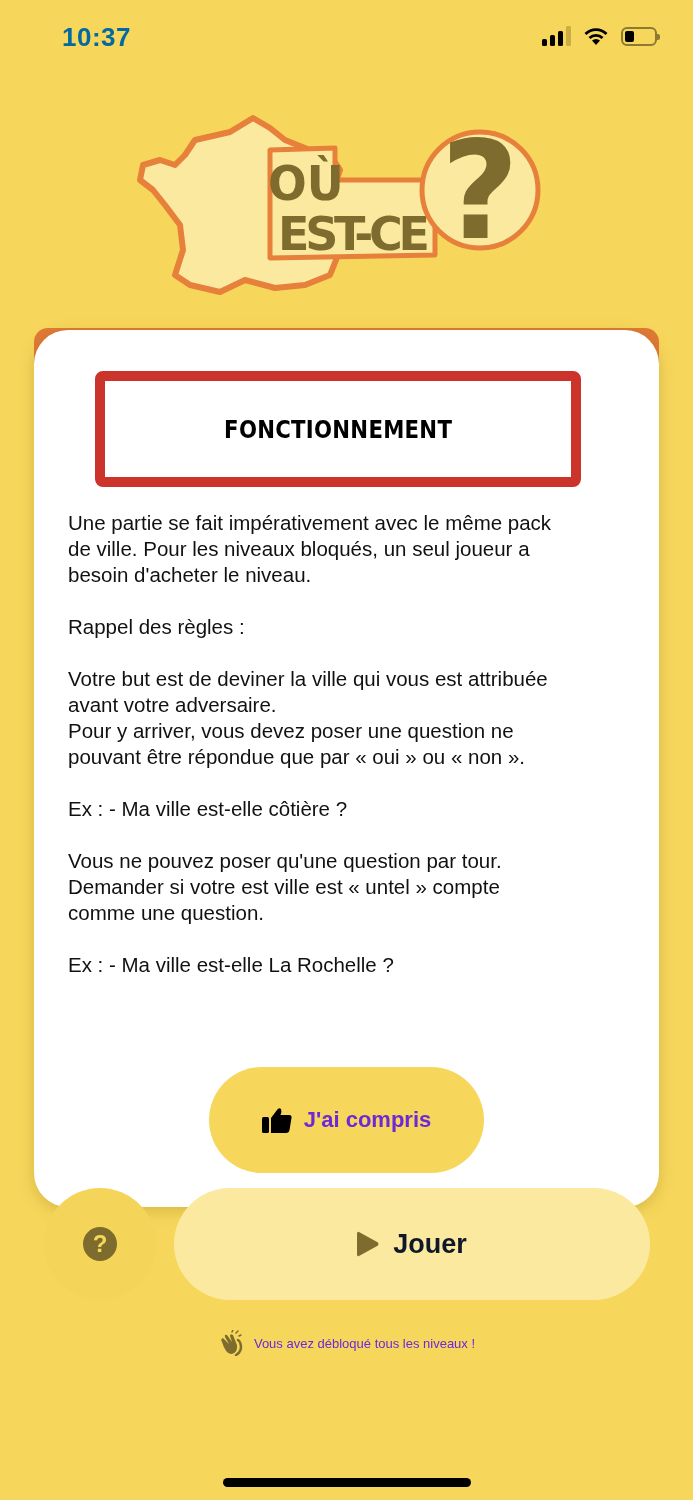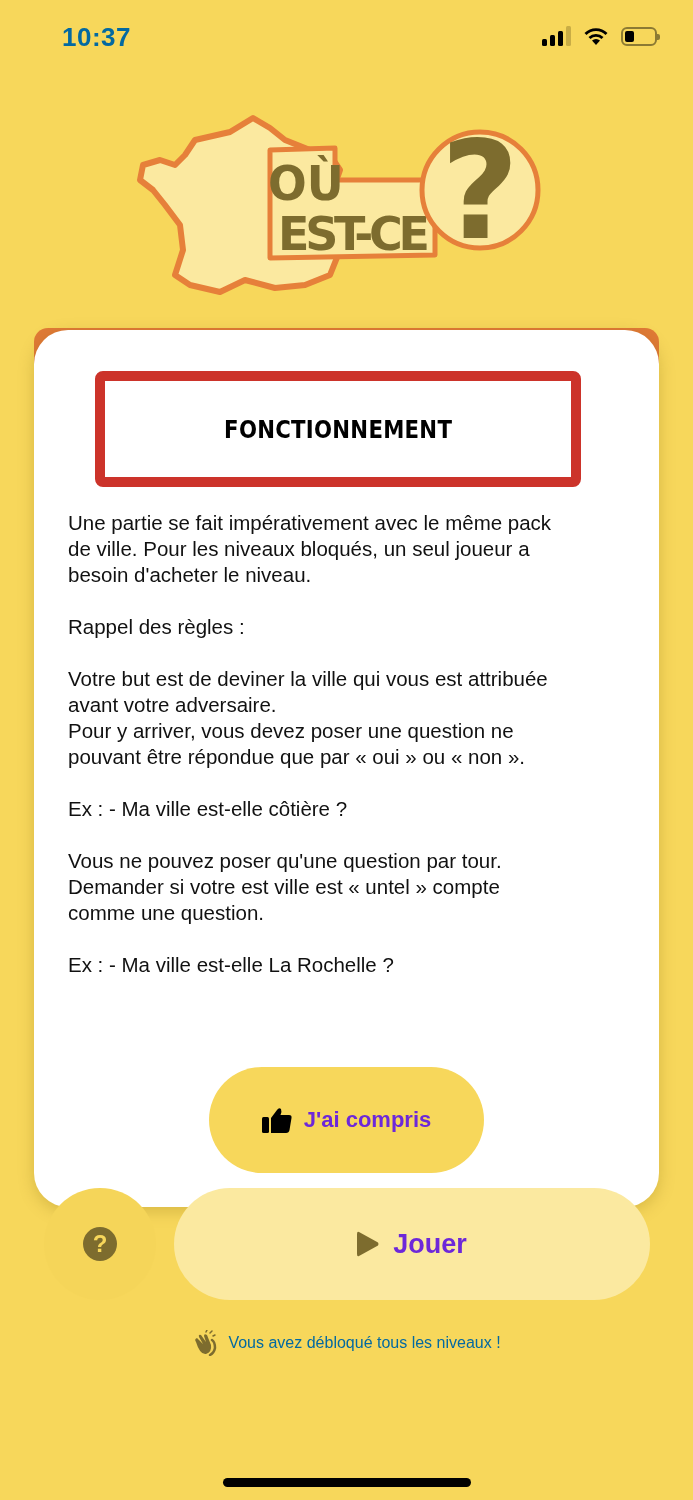--- a/index.html
+++ b/index.html
@@ -77,25 +77,25 @@
     .help-icon {
       width: 34px; height: 34px; border-radius: 17px; background: #7d6c2e;
       color: #f7d75b; font-weight: bold; font-size: 24px;
       display: flex; align-items: center; justify-content: center;
     }
     .play-button {
       position: absolute; left: 174px; top: 1188px; width: 476px; height: 112px;
       border-radius: 56px; background: #fbe9a0;
       display: flex; align-items: center; justify-content: center; gap: 14px;
     }
-    .play-label { font-size: 27px; font-weight: bold; color: #6d28d9; }
+    .play-label { font-size: 27px; font-weight: bold; color: #0f172a; }
 
     .unlocked {
       position: absolute; left: 0; top: 1330px; width: 693px; text-align: center;
-      font-size: 16px; color: #0369a1;
+      font-size: 13px; color: #6d28d9;
       display: flex; align-items: center; justify-content: center; gap: 10px;
     }
 
     .home-indicator {
       position: absolute; left: 223px; top: 1478px; width: 248px; height: 9px;
       background: #000; border-radius: 5px;
     }
   </style>
 </head>
 <body>

